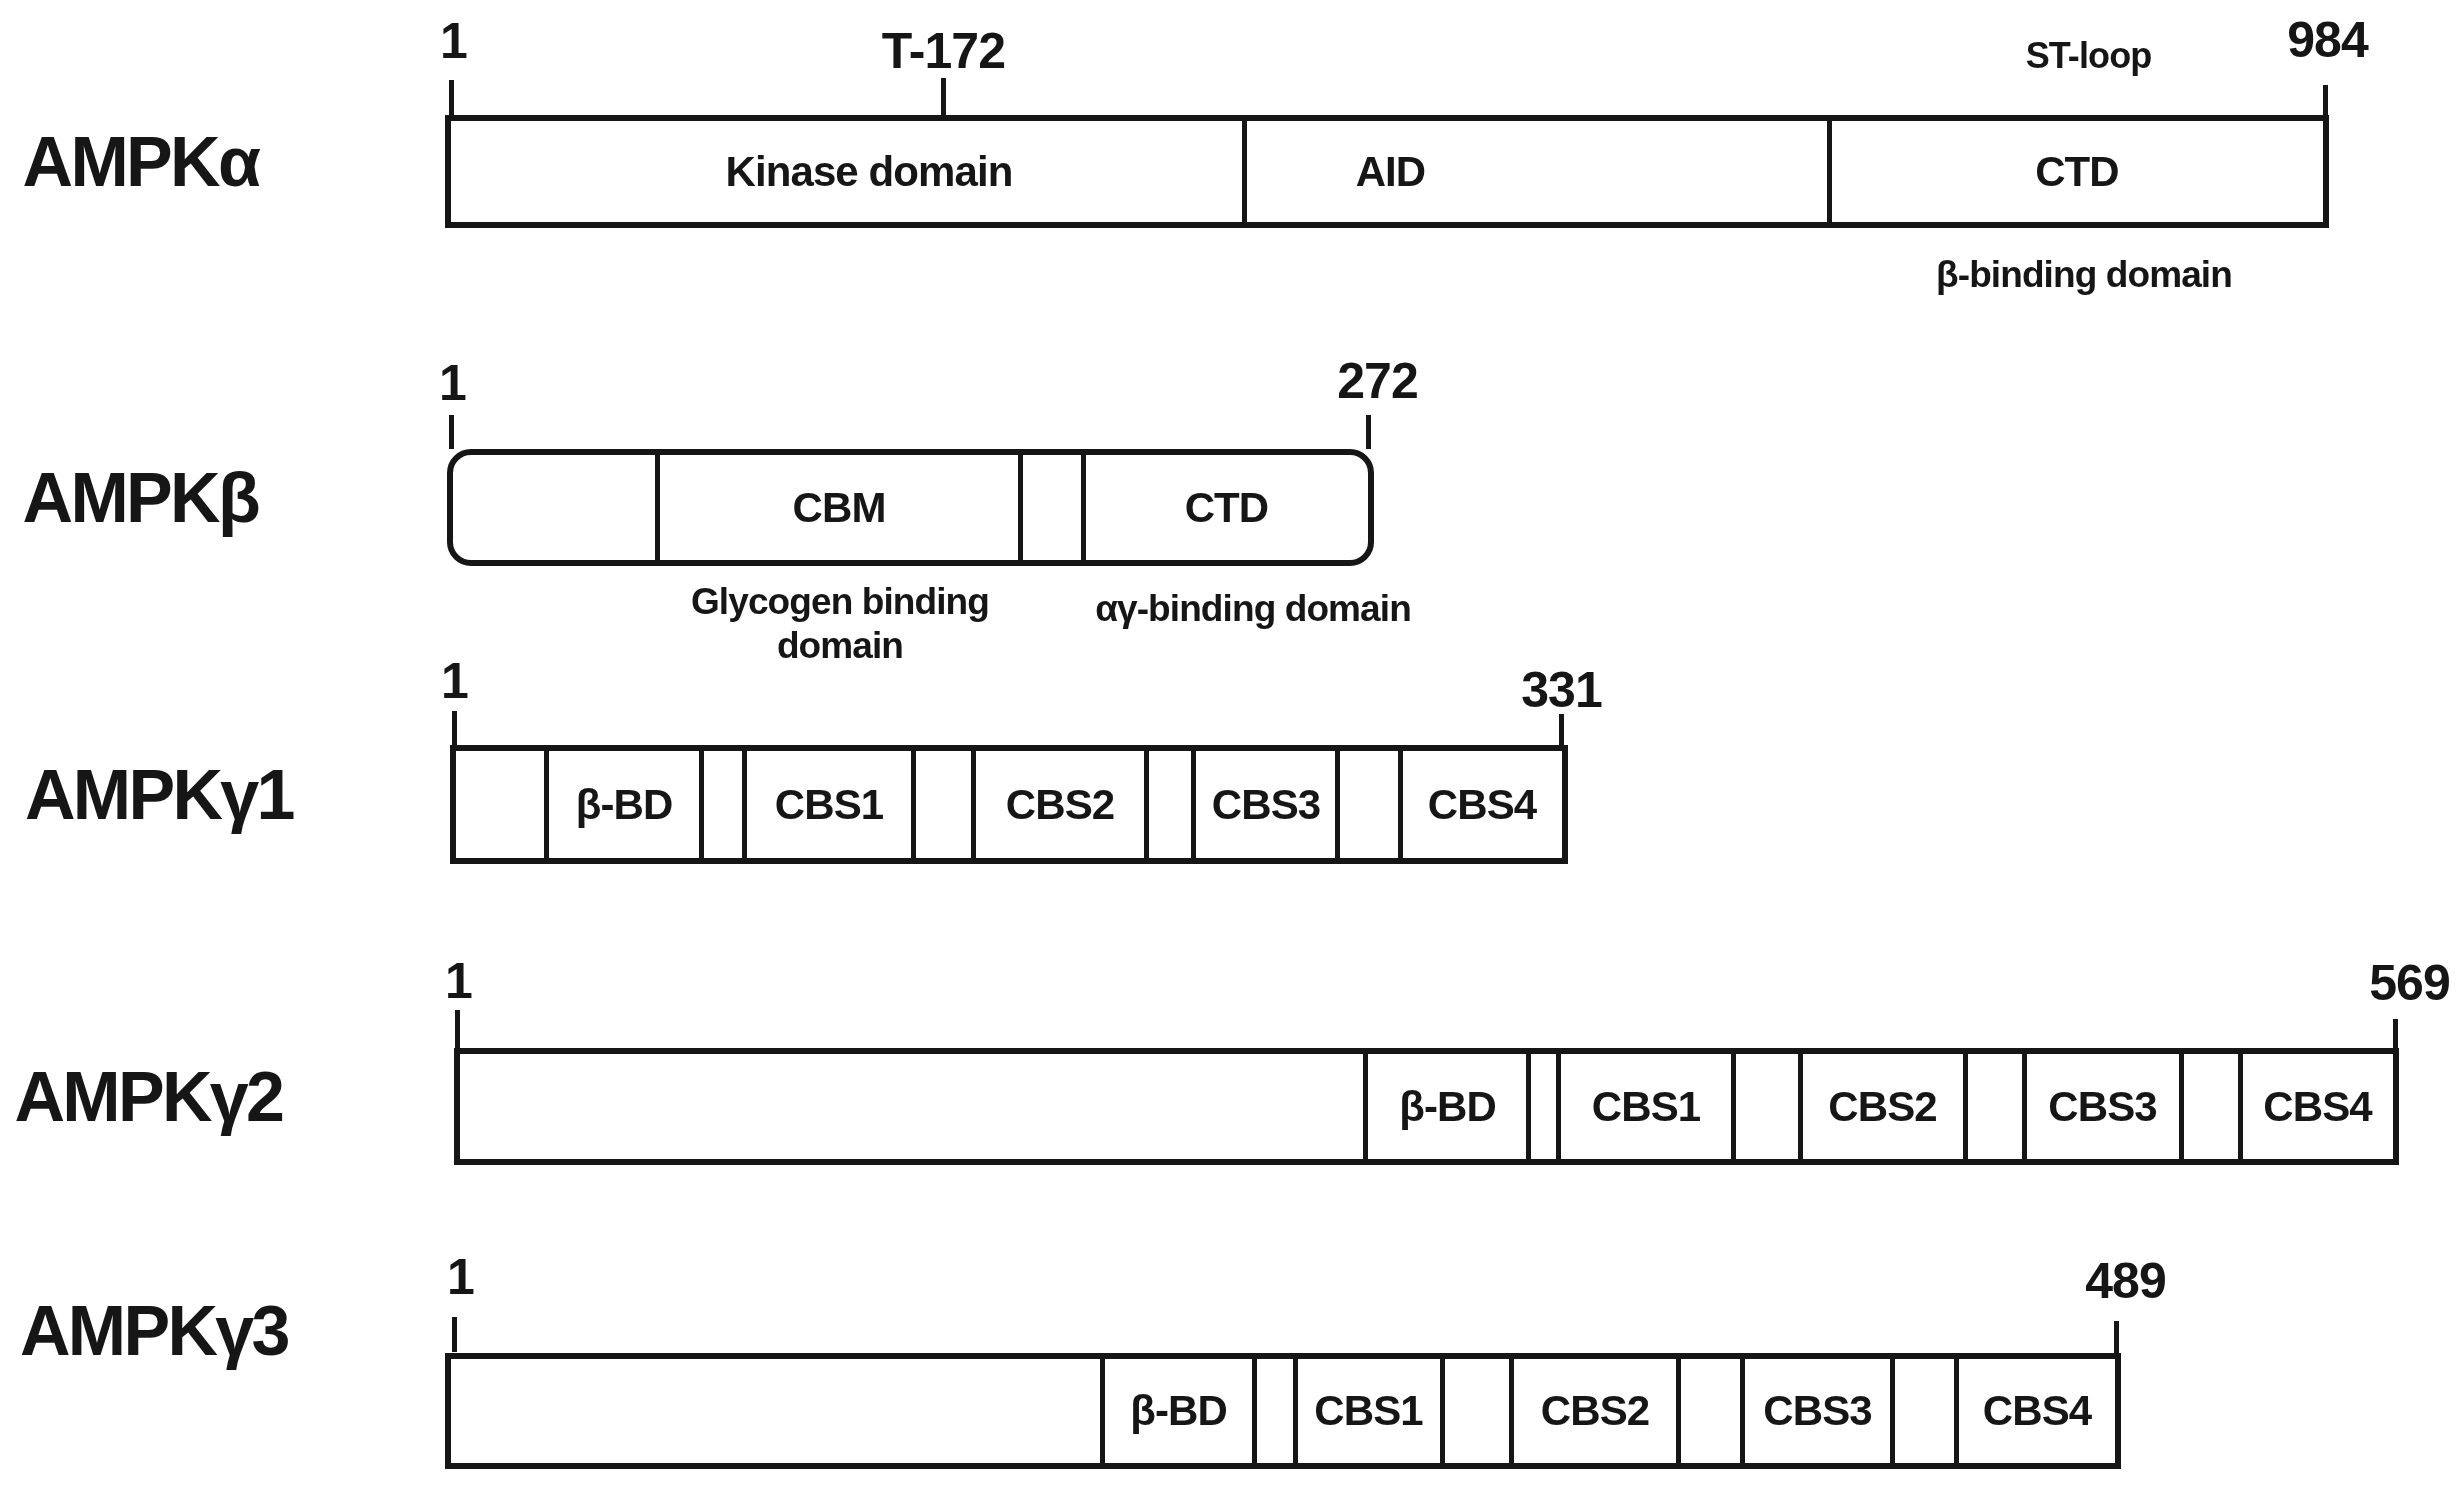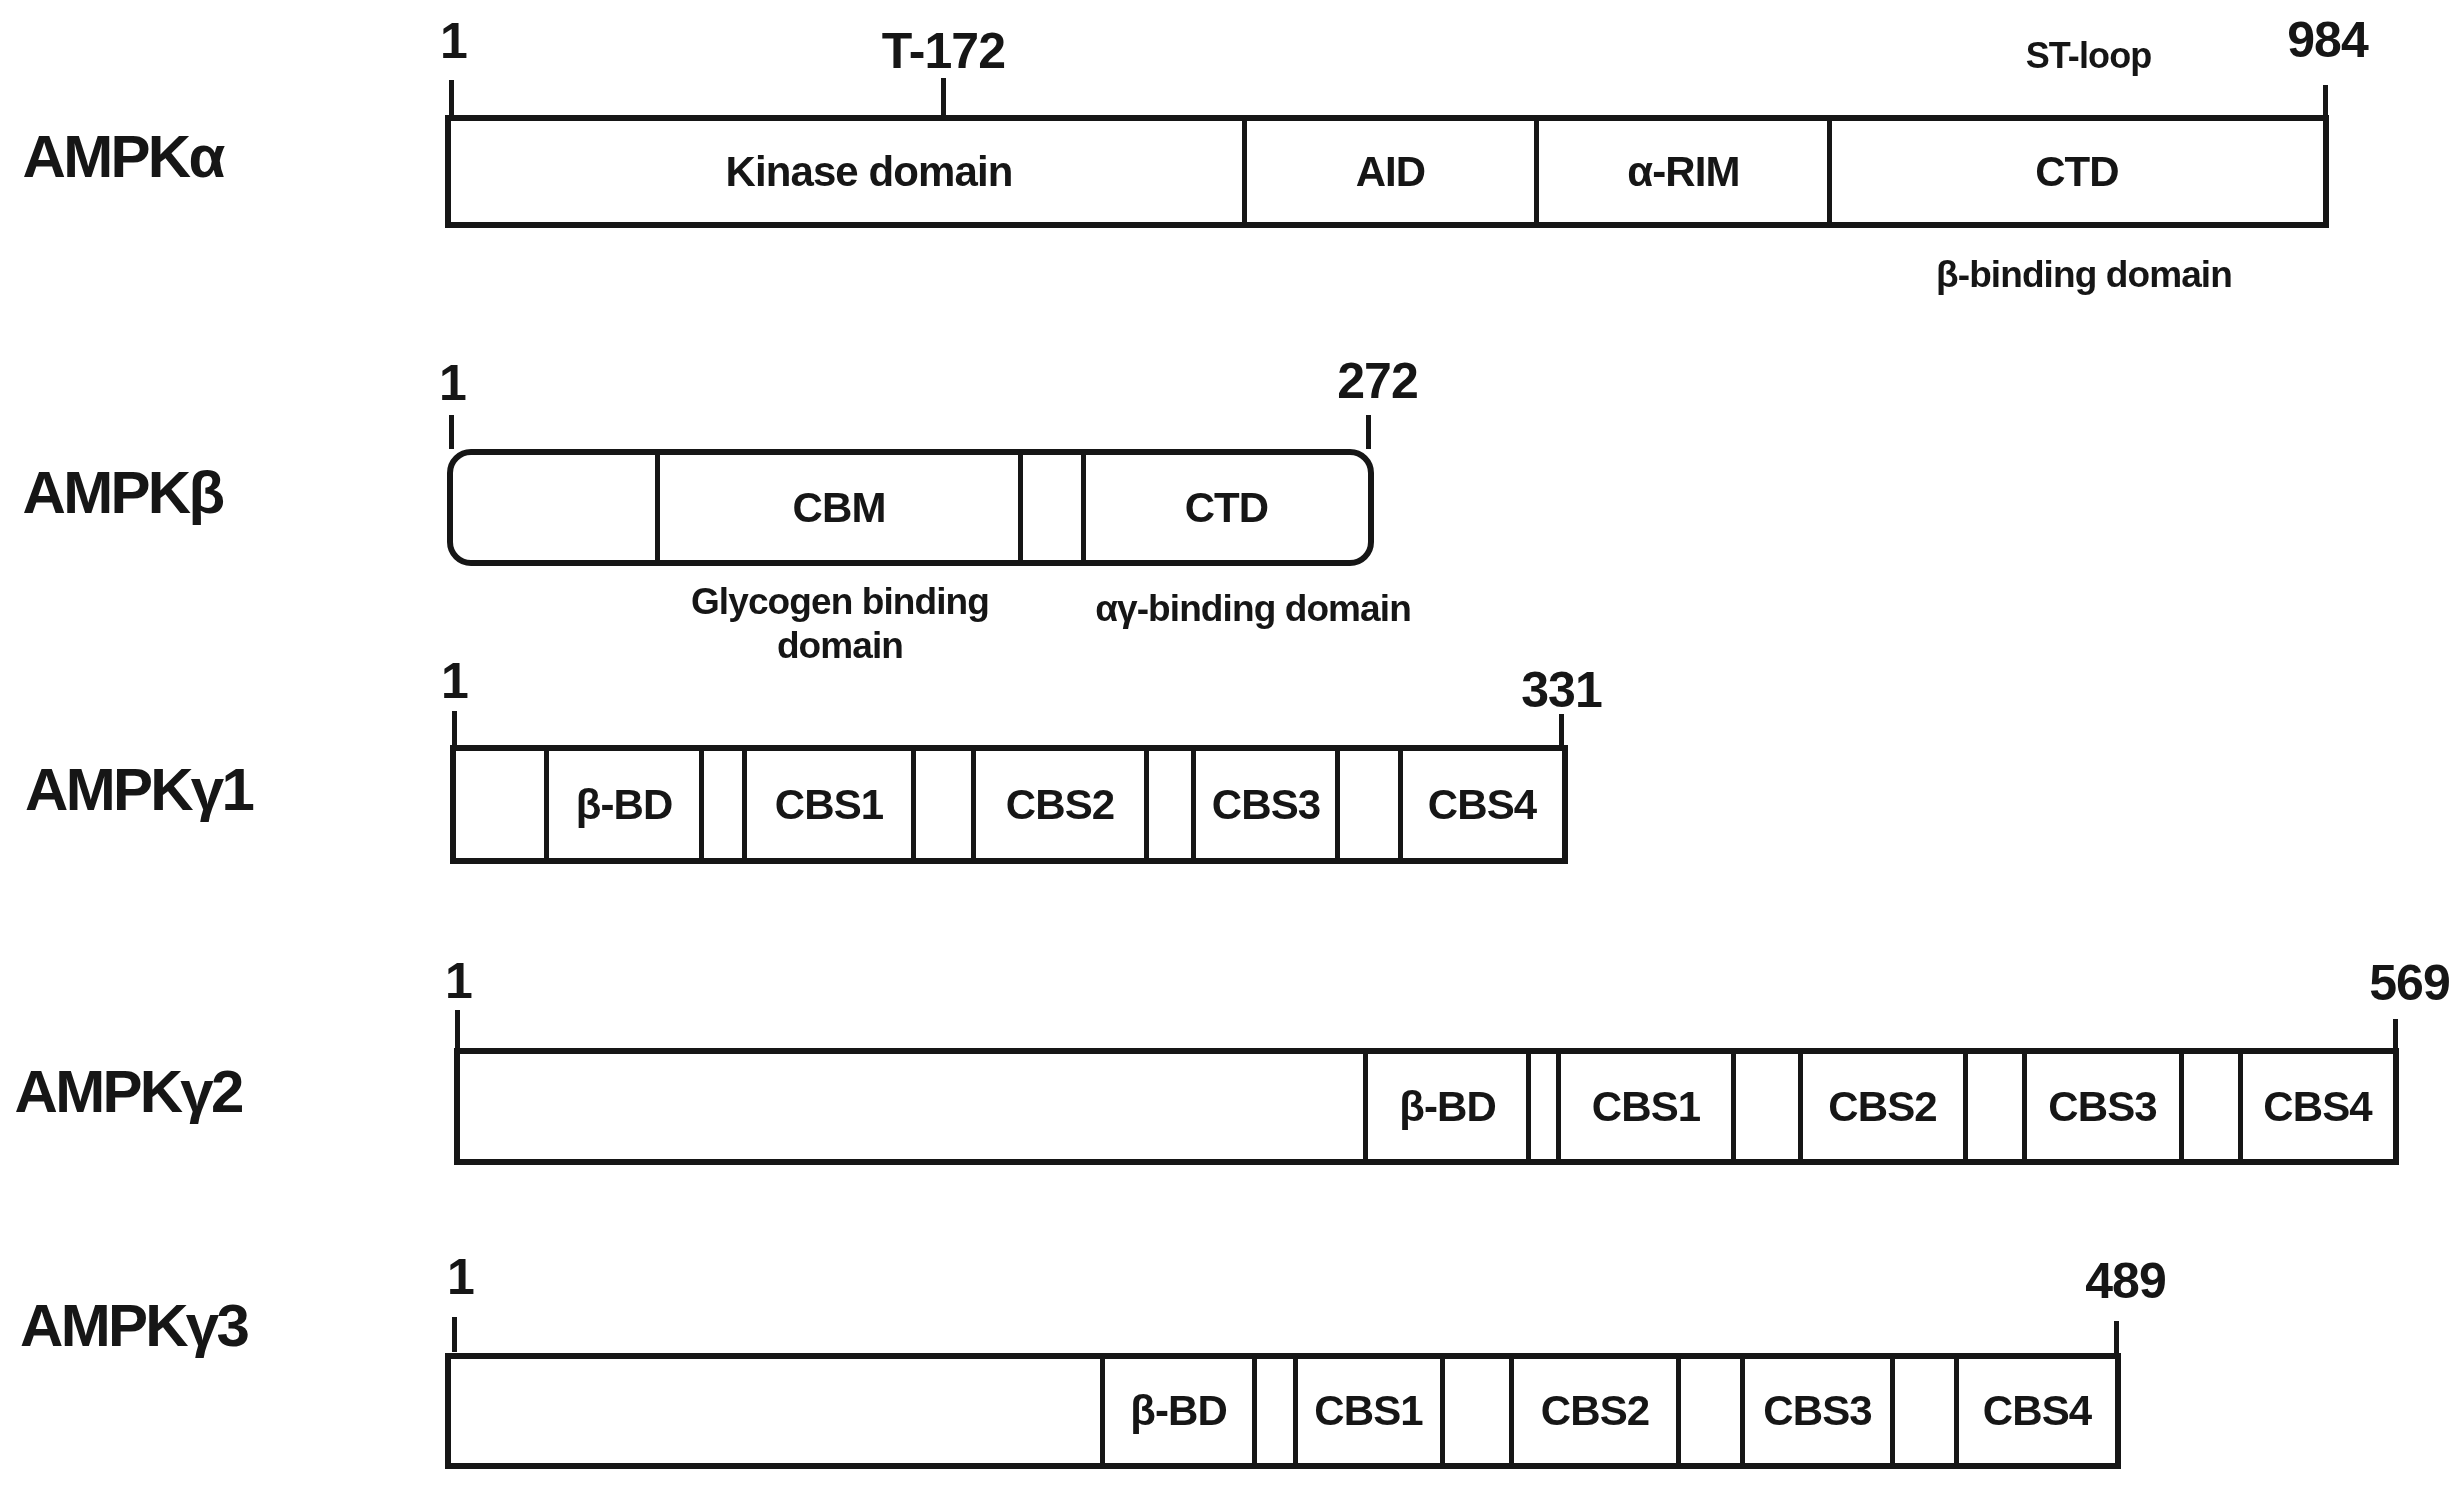--- a/index.html
+++ b/index.html
@@ -2,21 +2,21 @@
 <html style="font-size:14.5px"><head>
 <meta charset="utf-8">
 <style>
   html,body { margin:0; padding:0; background:#ffffff; }
   .page {
     position:relative; width:2462px; height:1512px; background:#ffffff;
     font-family:"Liberation Sans", sans-serif; font-weight:bold; color:#161616;
     overflow:hidden;
   }
   .rowlabel {
-    position:absolute; font-size:60px; font-weight:bold; letter-spacing:-2.7px;
+    position:absolute; font-size:70px; font-weight:bold; letter-spacing:-2.7px;
     white-space:nowrap; line-height:1;
   }
   .num {
     position:absolute; font-size:50px; font-weight:bold; line-height:1;
     letter-spacing:-0.9px; white-space:nowrap;
   }
   .num.center { text-align:center; }
   .loop-label {
     position:absolute; font-size:36px; font-weight:bold; line-height:1;
     text-align:center; letter-spacing:-0.9px; white-space:nowrap;
@@ -57,23 +57,20 @@
     <div class="tick" style="left:941px; top:78px; height:37px;"></div>
     <div class="tick" style="left:2323px; top:85px; height:30px;"></div>
 
     <div class="bar" style="left:445px; top:115px; width:1884px; height:113px;">
       <div class="seg" style="left:12px; width:812px;">
         <span>Kinase domain</span>
       </div>
       <div class="seg bl" style="left:791px; width:292px;">
         <span>AID</span>
       </div>
-      <div class="seg bl" style="left:1083px; width:294px;">
-        <span>α-RIM</span>
-      </div>
       <div class="seg bl" style="left:1376px; width:495px;">
         <span>CTD</span>
       </div>
     </div>
 
     <div class="sub" style="left:1858px; top:253px; width:452px;">β-binding domain</div>
   </div>
 
   <div>
     <div class="rowlabel" style="left:22.6px; top:463px;">AMPKβ</div>

